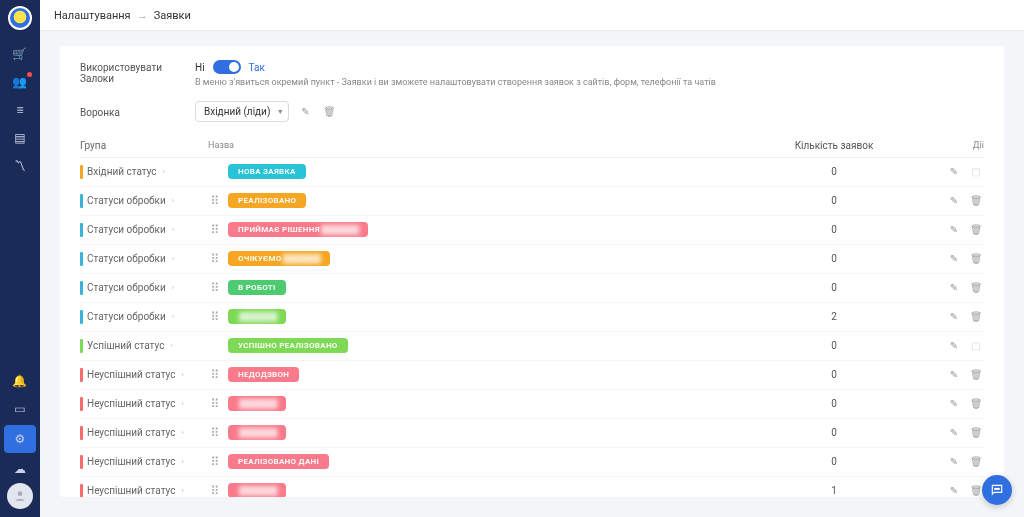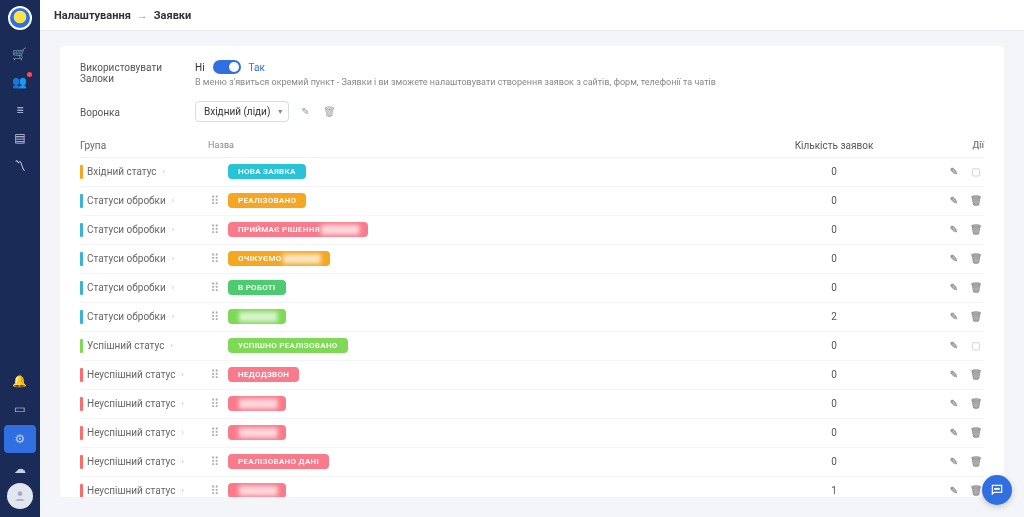--- a/index.html
+++ b/index.html
@@ -69,21 +69,21 @@
     right: 0;
     height: 30px;
     background: #fff;
     display: flex;
     align-items: center;
     padding: 0 14px;
     font-size: 11px;
     color: #333;
     box-shadow: 0 1px 0 rgba(0,0,0,0.04);
   }
-  .header .crumb { font-weight: 700; }
+  .header .crumb { font-weight: 400; }
   .header .arrow { margin: 0 6px; color: #999; }
 
   
   .card {
     position: absolute;
     left: 60px; top: 46px;
     right: 20px;
     bottom: 20px;
     background: #fff;
     border-radius: 4px;
@@ -206,21 +206,20 @@
     text-align: center;
     font-size: 10px;
     color: #555;
   }
   .col-actions {
     width: 50px;
     display: flex;
     align-items: center;
     justify-content: flex-end;
     gap: 6px;
-    font-weight: bold;
   }
   .group-bar {
     width: 3px; height: 14px;
     border-radius: 1px;
     flex-shrink: 0;
   }
   .chevron {
     font-size: 8px;
     color: #bbb;
     margin-left: 2px;

